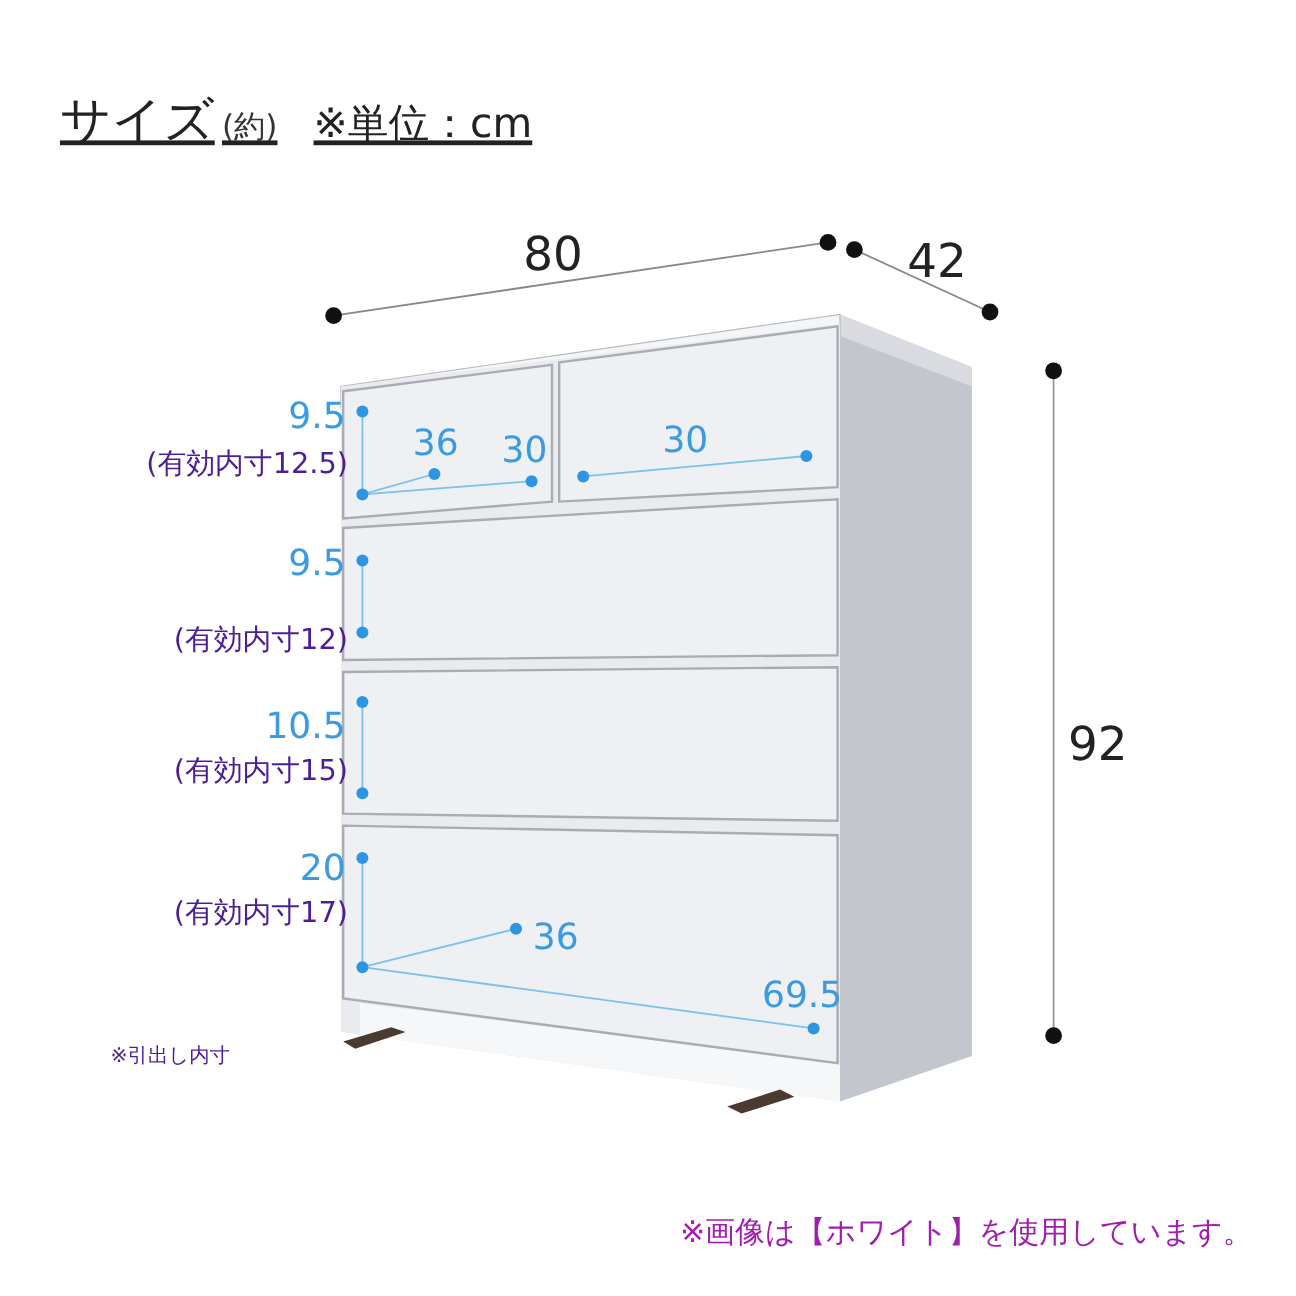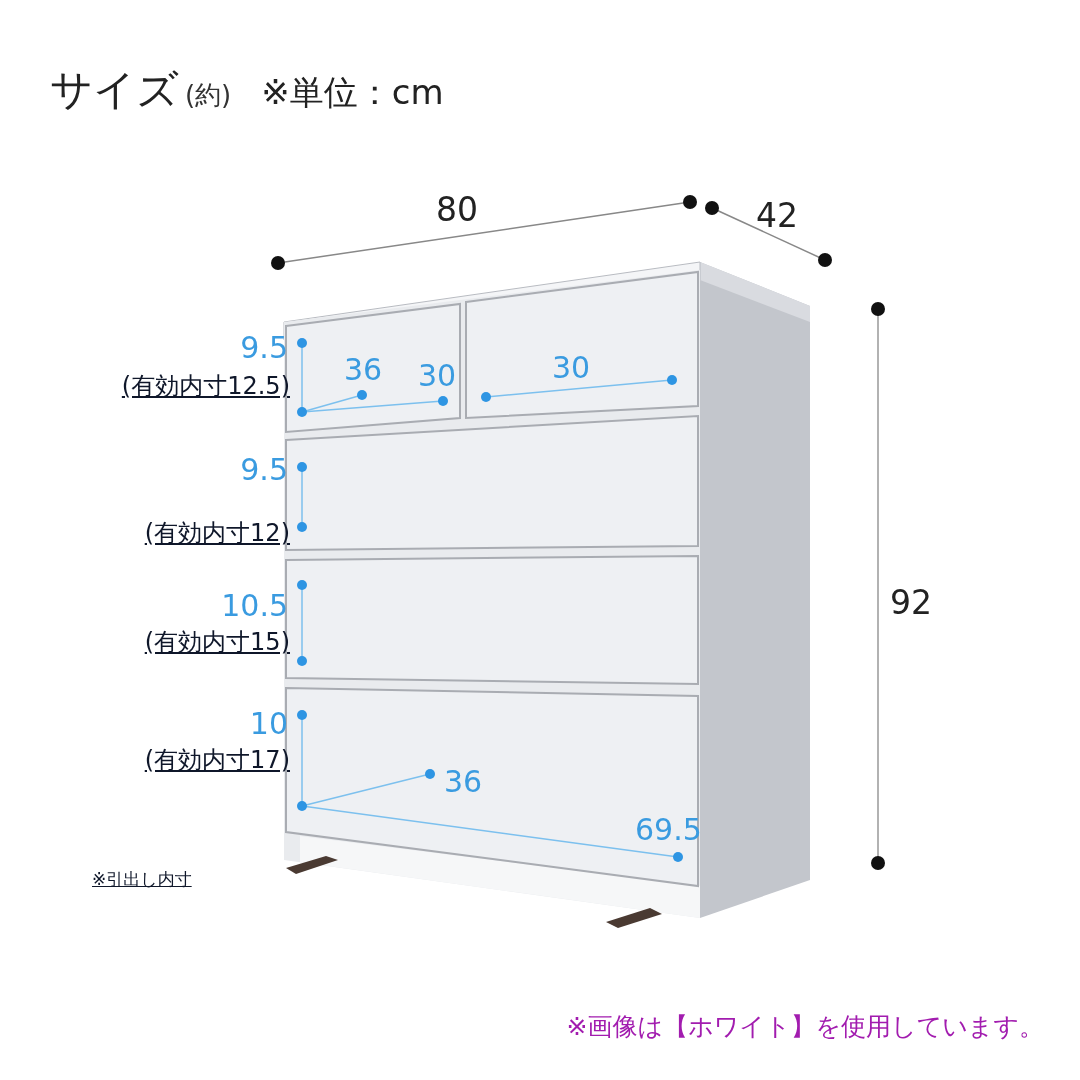--- a/index.html
+++ b/index.html
@@ -1,25 +1,25 @@
 <!DOCTYPE html>
 <html><head>
 <meta charset="utf-8">
 <style>
   html, body { margin:0; padding:0; background:#ffffff; }
   body { width:1080px; height:1080px; position:relative; overflow:hidden;
          font-family:"DejaVu Sans", "Liberation Sans", sans-serif; }
-  .title { position:absolute; left:50px; top:62px; font-size:42px; color:#222; white-space:nowrap; }
+  .title { position:absolute; left:50px; top:72px; font-size:42px; color:#222; white-space:nowrap;text-decoration:underline; }
   .title .paren { font-size:26px; color:#333; margin:0 6px; }
   .title .unit { font-size:34px; margin-left:24px; color:#222; }
   svg#diagram { position:absolute; left:0; top:0; }
   .lbl { position:absolute; white-space:nowrap; }
-  .dim-black { font-size:33px; color:#222; }
+  .dim-black { font-size:39px; color:#222; }
   .dim-blue { font-size:30px; color:#3a9be0; }
-  .dim-blue-sub { font-size:24px; color:#0f172a;text-decoration:underline; }
+  .dim-blue-sub { font-size:24px; color:#4c1d95; }
   .right { text-align:right; }
   .footer { position:absolute; right:36px; top:1010px; font-size:25px; color:#a21caf; white-space:nowrap; }
 </style>
 </head>
 <body>
 
 <div class="title">
   <span>サイズ</span><span class="paren">(約)</span><span class="unit">※単位：cm</span>
 </div>
 
@@ -82,34 +82,34 @@
     <line x1="302" y1="806" x2="678" y2="857"></line>
     <circle cx="302" cy="715" r="5" stroke="none"></circle>
     <circle cx="302" cy="806" r="5" stroke="none"></circle>
     <circle cx="430" cy="774" r="5" stroke="none"></circle>
     <circle cx="678" cy="857" r="5" stroke="none"></circle>
   </g>
 </svg>
 
 <div class="lbl dim-black" style="left:436px;top:190px;">80</div>
 <div class="lbl dim-black" style="left:756px;top:196px;">42</div>
-<div class="lbl dim-black" style="left:890px;top:583px;">92</div>
+<div class="lbl dim-black" style="left:890px;top:598px;">92</div>
 
 <div class="lbl dim-blue right" style="right:792px;top:330px;">9.5</div>
 <div class="lbl dim-blue-sub right" style="right:790px;top:370px;">(有効内寸12.5)</div>
 <div class="lbl dim-blue" style="left:344px;top:352px;">36</div>
 <div class="lbl dim-blue" style="left:418px;top:358px;">30</div>
 <div class="lbl dim-blue" style="left:552px;top:350px;">30</div>
 
 <div class="lbl dim-blue right" style="right:792px;top:452px;">9.5</div>
 <div class="lbl dim-blue-sub right" style="right:790px;top:498px;margin-top:19px;">(有効内寸12)</div>
 
 <div class="lbl dim-blue right" style="right:792px;top:588px;">10.5</div>
 <div class="lbl dim-blue-sub right" style="right:790px;top:626px;">(有効内寸15)</div>
 
-<div class="lbl dim-blue right" style="right:792px;top:706px;">10</div>
+<div class="lbl dim-blue right" style="right:792px;top:706px;">20</div>
 <div class="lbl dim-blue-sub right" style="right:790px;top:744px;">(有効内寸17)</div>
 <div class="lbl dim-blue" style="left:444px;top:764px;">36</div>
 <div class="lbl dim-blue" style="left:616px;top:812px;margin-left:19px;">69.5</div>
 
 <div class="lbl dim-blue-sub" style="left:92px;top:868px;font-size:17px;">※引出し内寸</div>
 
 <div class="footer">※画像は【ホワイト】を使用しています。</div>
 
 </body></html>

